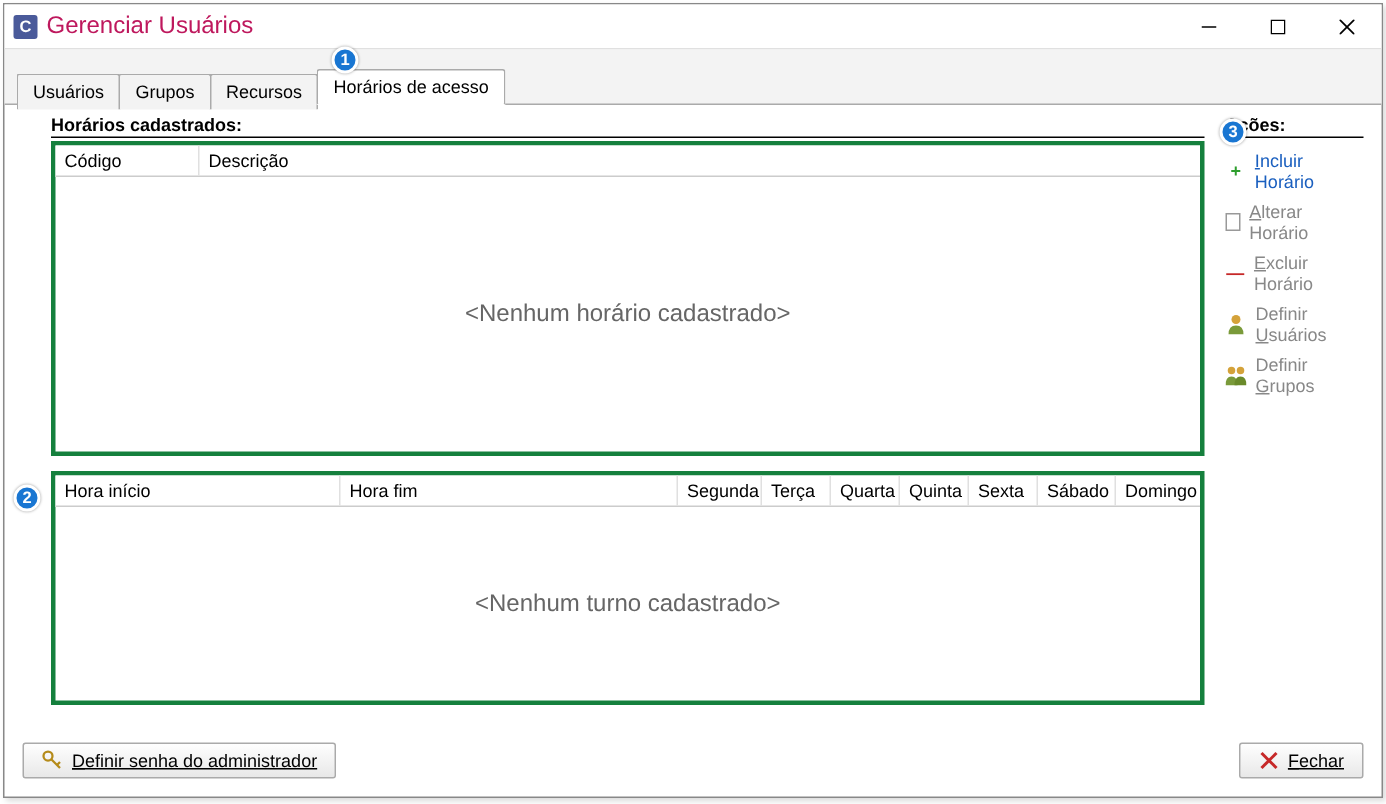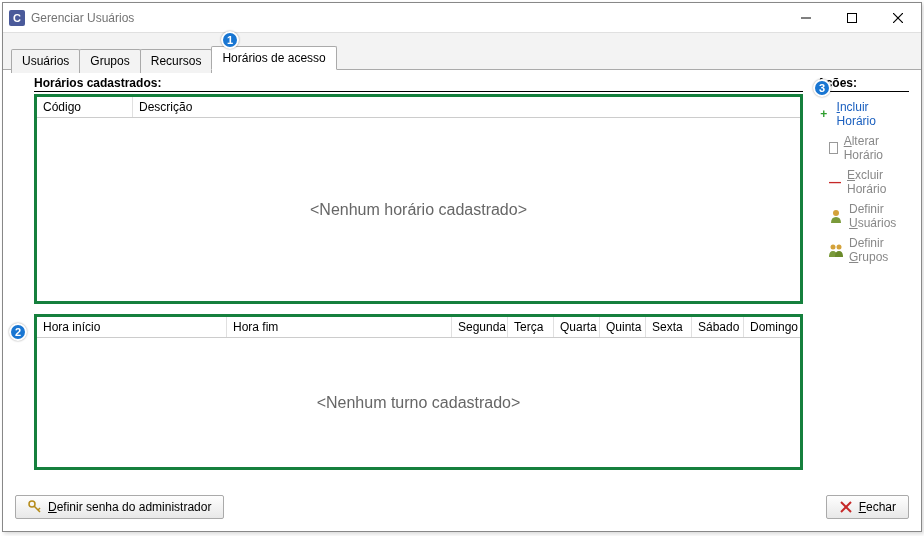--- a/index.html
+++ b/index.html
@@ -35,21 +35,21 @@
       background: #4a5a9a;
       color: #fff;
       display: inline-flex;
       align-items: center;
       justify-content: center;
       font-weight: bold;
       font-size: 11px;
       margin-right: 6px;
       border-radius: 2px;
     }
-    .title-text { flex: 1; font-size: 12px; color: #737373; }
+    .title-text { flex: 1; font-size: 16px; color: #be185d; }
     .win-controls { display: flex; height: 100%; }
     .win-btn {
       width: 46px;
       display: flex;
       align-items: center;
       justify-content: center;
       font-size: 13px;
       color: #000;
       cursor: pointer;
     }
@@ -159,21 +159,21 @@
     }
     .action-link {
       display: flex;
       align-items: center;
       gap: 6px;
       font-size: 12px;
       cursor: pointer;
       color: #000;
     }
     .action-link.primary { color: #1a5fbf; }
-    .action-link.disabled { color: #888; cursor: default; margin-left: 12px; }
+    .action-link.disabled { color: #888; cursor: default; }
     .aicon {
       width: 14px; height: 14px;
       display: inline-flex;
       align-items: center;
       justify-content: center;
       font-size: 12px;
     }
     .aicon.plus { color: #2e9e2e; font-weight: bold; }
     .aicon.copy { border: 1px solid #999; width:10px; height:12px; background:#fff; position:relative; }
     .aicon.copy::before { content:''; position:absolute; top:-3px; left:-3px; width:10px; height:12px; border:1px solid #bbb; background:#fff; z-index:-1;}
@@ -190,20 +190,21 @@
     .btn {
       border: 1px solid #aaa;
       background: linear-gradient(#fefefe,#e8e8e8);
       padding: 4px 12px;
       font-size: 12px;
       cursor: pointer;
       display: inline-flex;
       align-items: center;
       gap: 6px;
       border-radius: 2px;
+      text-decoration: underline;
     }
     .kicon { width:14px; height:14px; display:inline-flex; align-items:center; justify-content:center; }
     .kicon.key { color: #b58b1a; }
     .kicon.closex { color: #c62828; font-weight:bold; }
 
     .badge {
       position: absolute;
       width: 18px; height: 18px;
       background: #1976d2;
       color: #fff;

